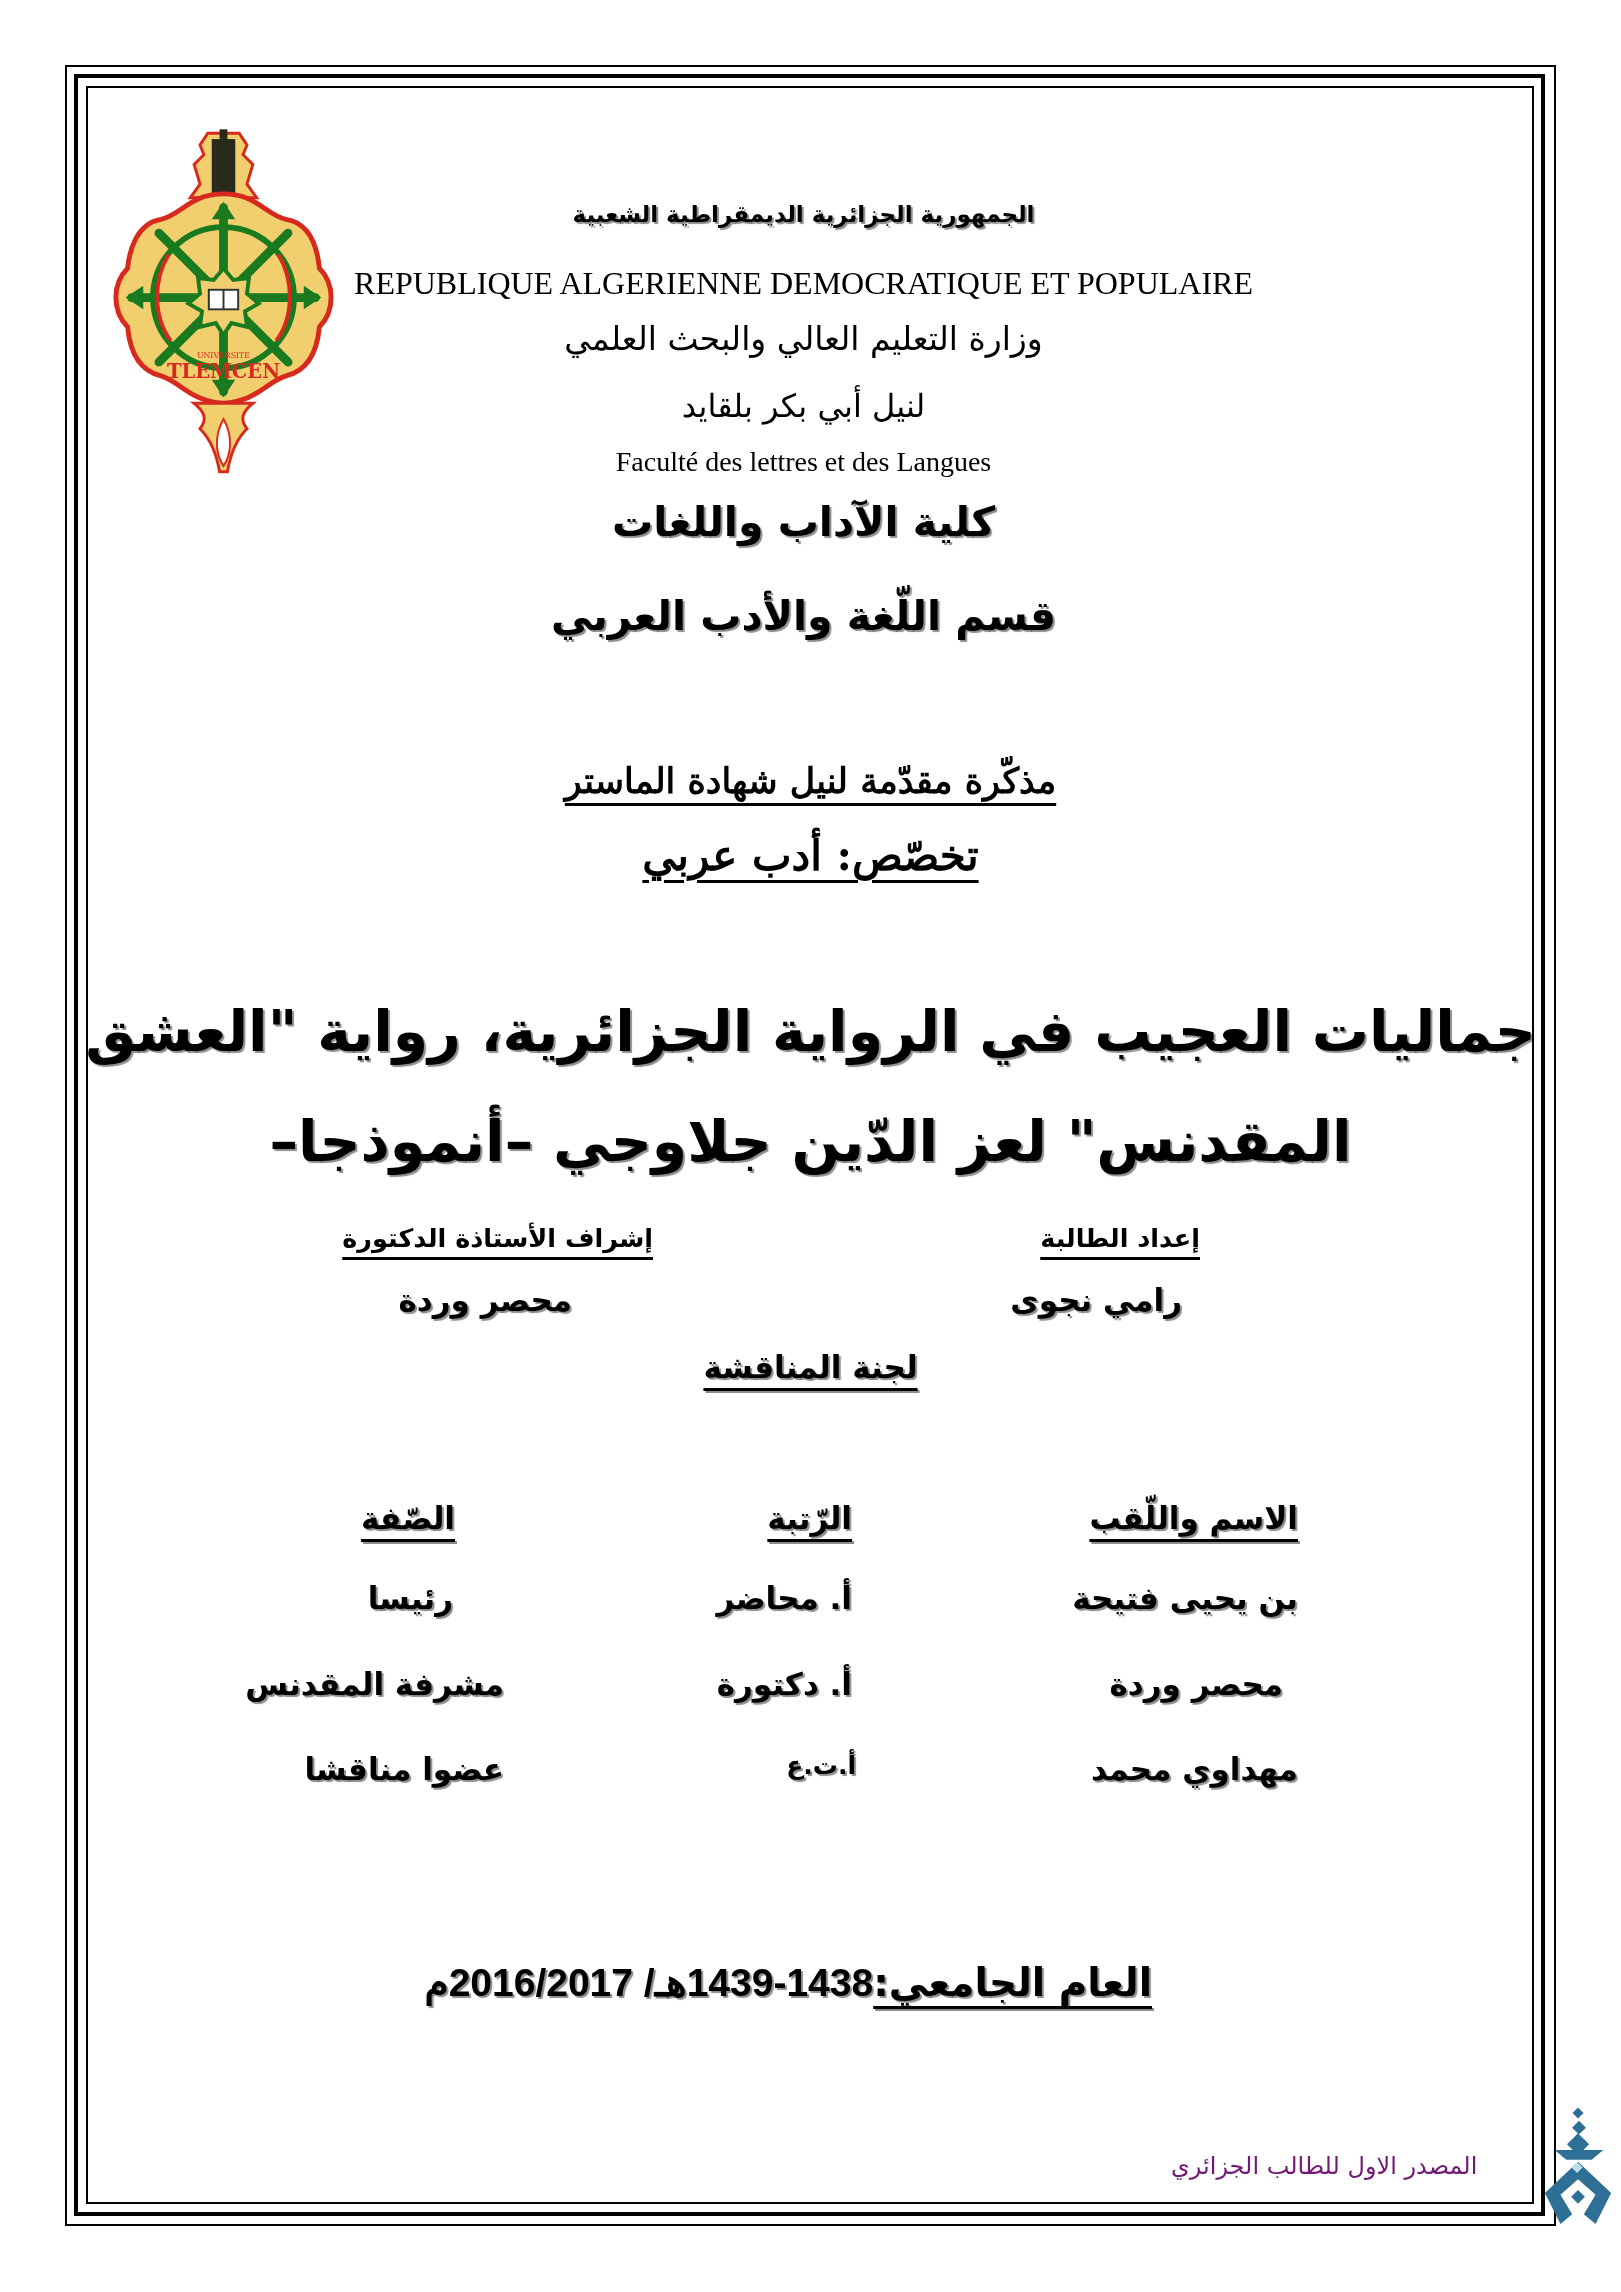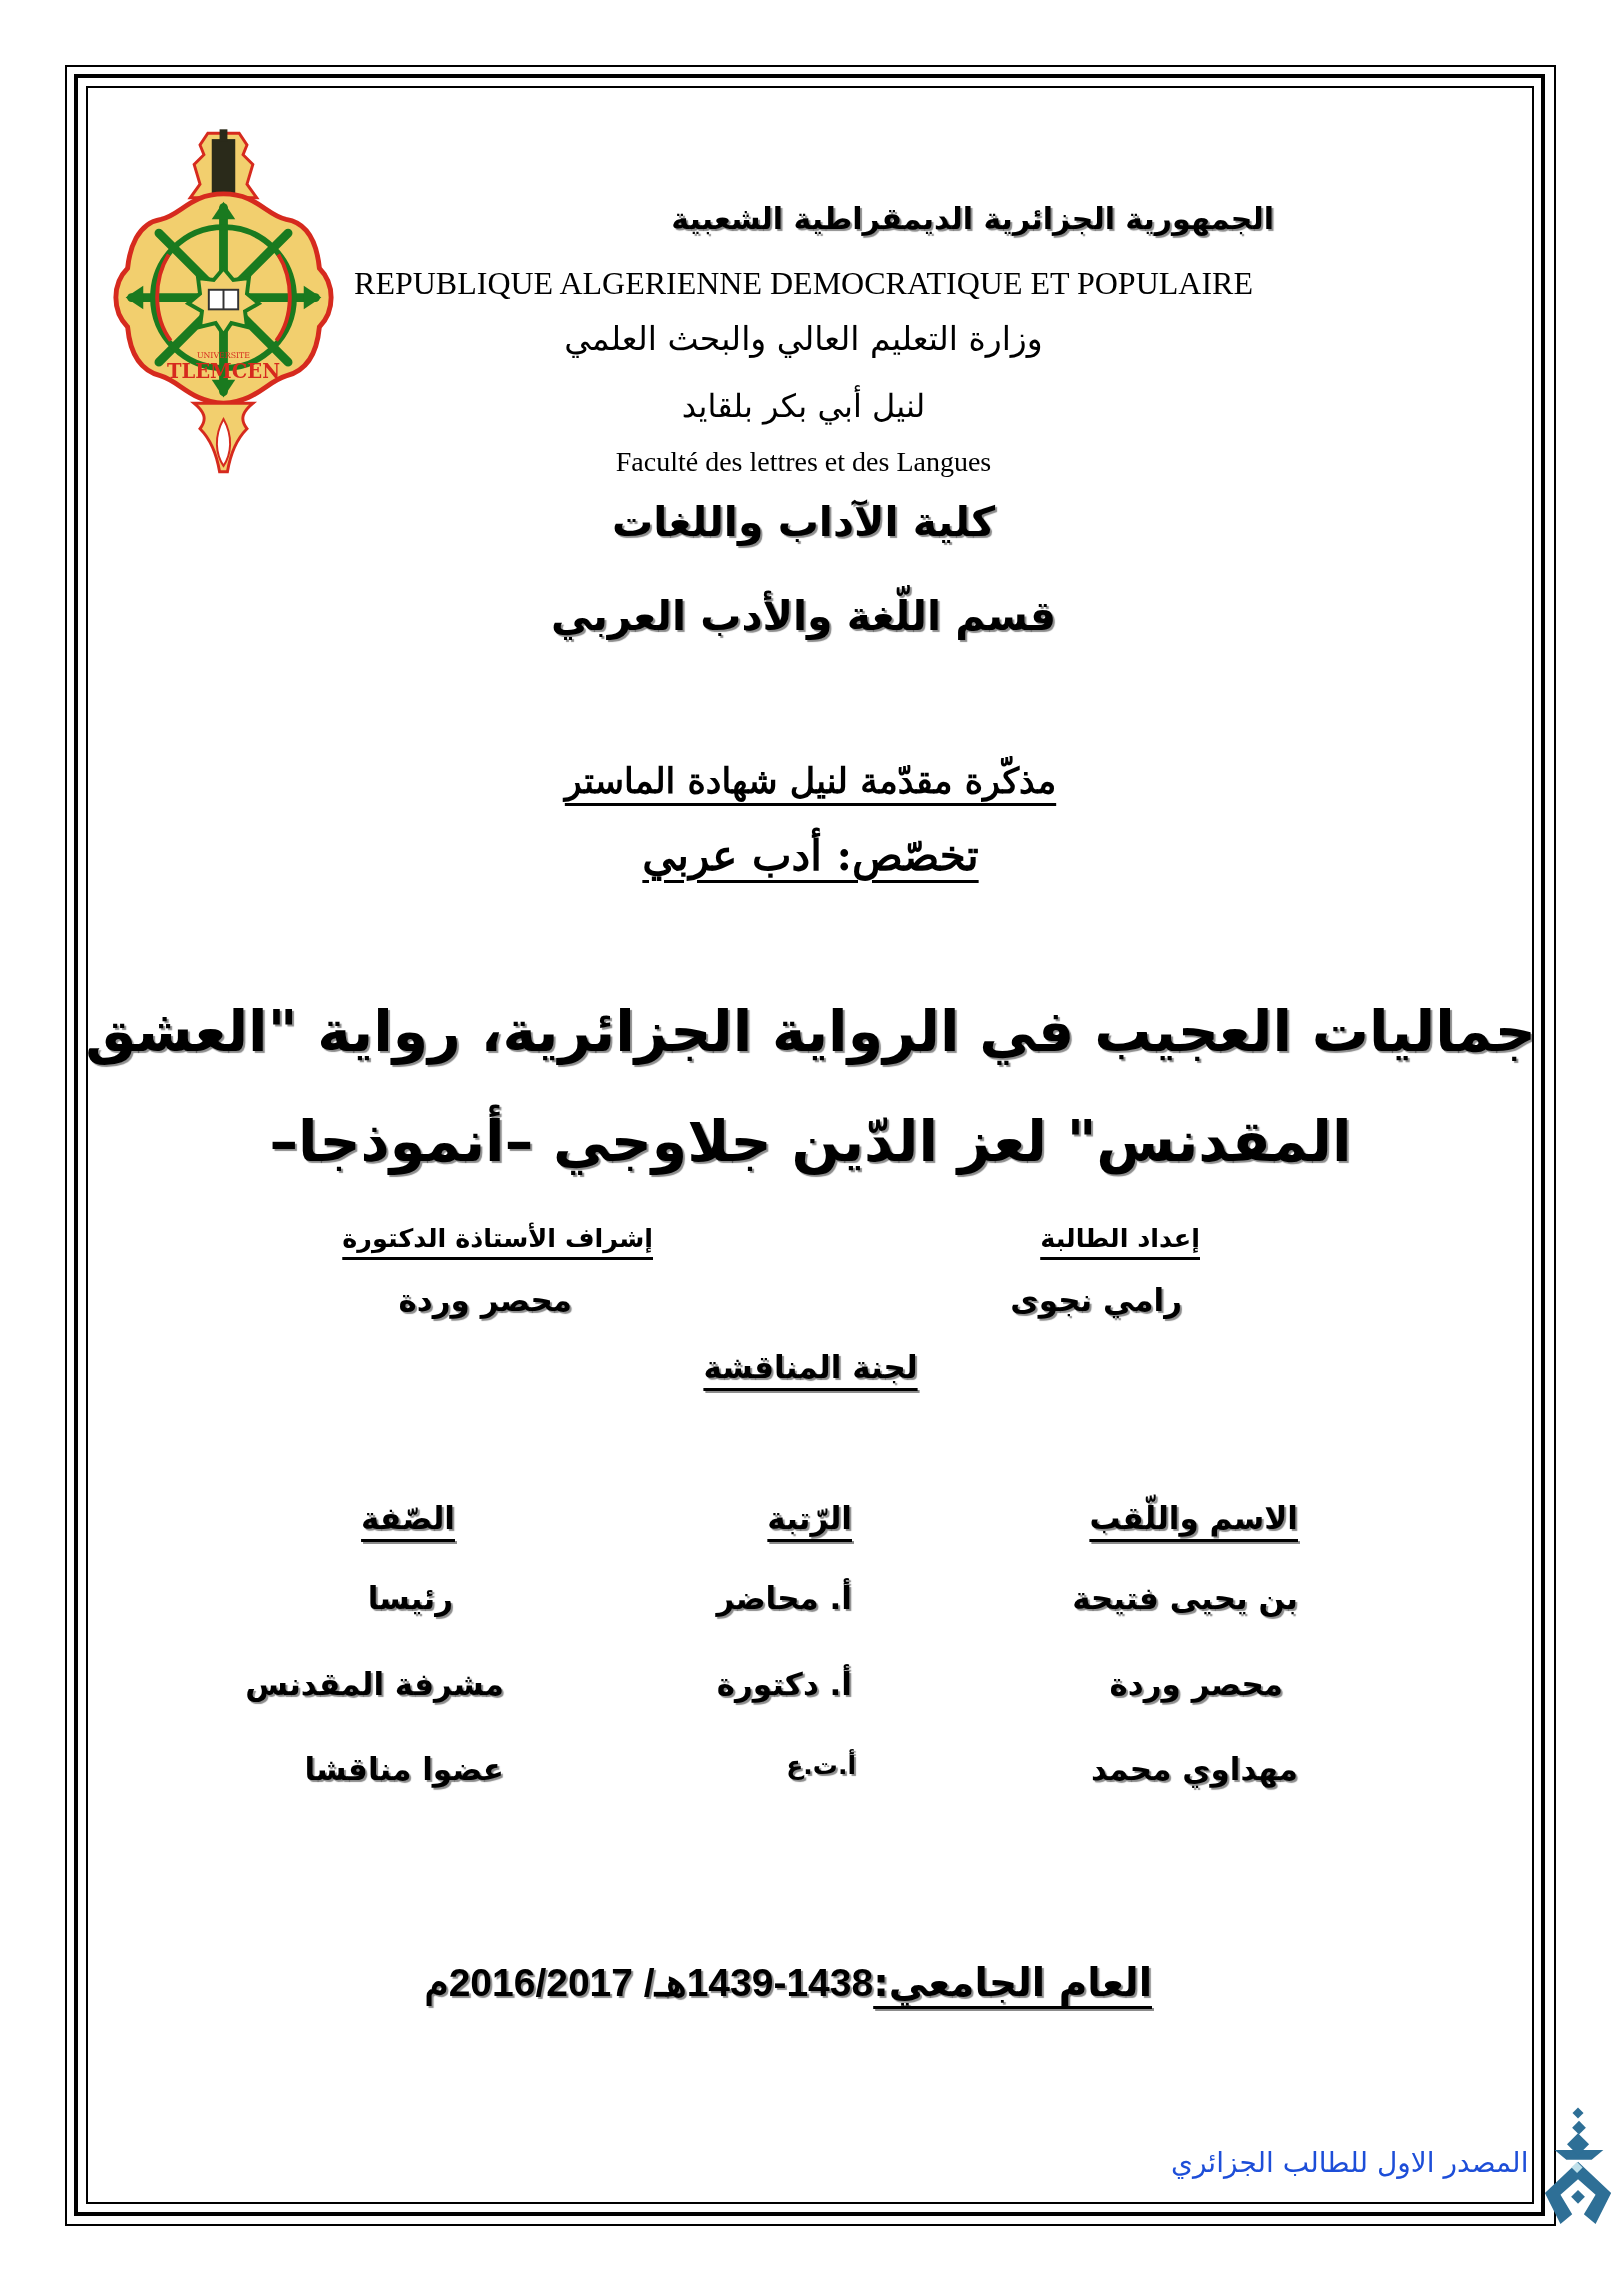--- a/index.html
+++ b/index.html
@@ -17,21 +17,21 @@
   .shadow { text-shadow:2px 2px 1px rgba(0,0,0,0.45); }
   .ul { text-decoration:underline; text-underline-offset:9.8px; text-decoration-thickness:2.9px; }
 
   #logo { position:absolute; left:110px; top:125px; width:227px; height:355px; }
 
   .cell { position:absolute; white-space:nowrap; direction:rtl; font-family:"DejaVu Sans", sans-serif; font-weight:bold; }
 
   #watermark { position:absolute; left:1171px; top:2132px; }
   #wm-title { font-family:"Liberation Sans", sans-serif; font-weight:bold; font-size:45px; letter-spacing:1px;
               color:#5ea3b0; line-height:1; white-space:nowrap; }
-  #wm-sub { direction:rtl; font-family:"DejaVu Sans", sans-serif; font-size:28px; color:#1d4ed8; white-space:nowrap; margin-top:14px; }
+  #wm-sub { direction:rtl; font-family:"DejaVu Sans", sans-serif; font-size:24px; color:#701a75; white-space:nowrap; margin-top:20px; }
   #wm-logo { position:absolute; left:1541px; top:2107px; width:76px; height:127px; }
 </style>
 </head>
 <body>
 
 <div class="frame frame-outer"></div>
 <div class="frame frame-thick"></div>
 <div class="frame frame-inner"></div>
 
 <svg id="logo" viewBox="0 0 232 362" xmlns="http://www.w3.org/2000/svg">
@@ -62,21 +62,21 @@
 
   <path d="M60 132 C44 158 44 196 62 220" stroke="#d62a1e" stroke-width="4" fill="none"></path>
   <path d="M172 132 C188 158 188 196 170 220" stroke="#d62a1e" stroke-width="4" fill="none"></path>
   <text x="116" y="238" text-anchor="middle" font-family="DejaVu Serif, serif" font-size="8" fill="#d62a1e">UNIVERSITE</text>
   <text x="116" y="258" text-anchor="middle" font-family="DejaVu Serif, serif" font-weight="bold" font-size="20" fill="#d62a1e">TLEMCEN</text>
 
   <path d="M86 284 C96 292 100 300 92 310 C100 318 108 330 112 354 L120 354 C124 330 132 318 140 310 C132 300 136 292 146 284 Z" fill="#f2cf6e" stroke="#d62a1e" stroke-width="3"></path>
   <path d="M116 300 C106 318 108 336 116 348 C124 336 126 318 116 300 Z" fill="#ffffff" stroke="#d62a1e" stroke-width="2"></path>
 </svg>
 
-<div class="line ar shadow" style="top:201px;left:333px;width:941px;font-size:30px;text-align:right;">الجمهورية الجزائرية الديمقراطية الشعبية</div>
+<div class="line ar shadow" style="top:201px;left:333px;width:941px;font-size:23px;">الجمهورية الجزائرية الديمقراطية الشعبية</div>
 <div class="line fr" style="top:265px;left:333px;width:941px;font-size:32px;">REPUBLIQUE ALGERIENNE DEMOCRATIQUE ET POPULAIRE</div>
 <div class="line ar-serif" style="top:319px;left:333px;width:941px;font-size:33px;">وزارة التعليم العالي والبحث العلمي</div>
 <div class="line ar-serif" style="top:387px;left:333px;width:941px;font-size:32px;">لنيل أبي بكر بلقايد</div>
 <div class="line fr" style="top:438px;left:333px;width:941px;font-size:28px;margin-top:8px;">Faculté des lettres et des Langues</div>
 <div class="line ar shadow" style="top:498px;left:333px;width:941px;font-size:41px;">كلية الآداب واللغات</div>
 <div class="line ar shadow" style="top:592px;left:333px;width:941px;font-size:41px;">قسم اللّغة والأدب العربي</div>
 
 <div class="line ar-serif ul" style="top:760px;font-size:35px;font-weight:bold;">مذكّرة مقدّمة لنيل شهادة الماستر</div>
 <div class="line ar-serif ul" style="top:831px;font-size:42px;font-weight:bold;">تخصّص: أدب عربي</div>
 

